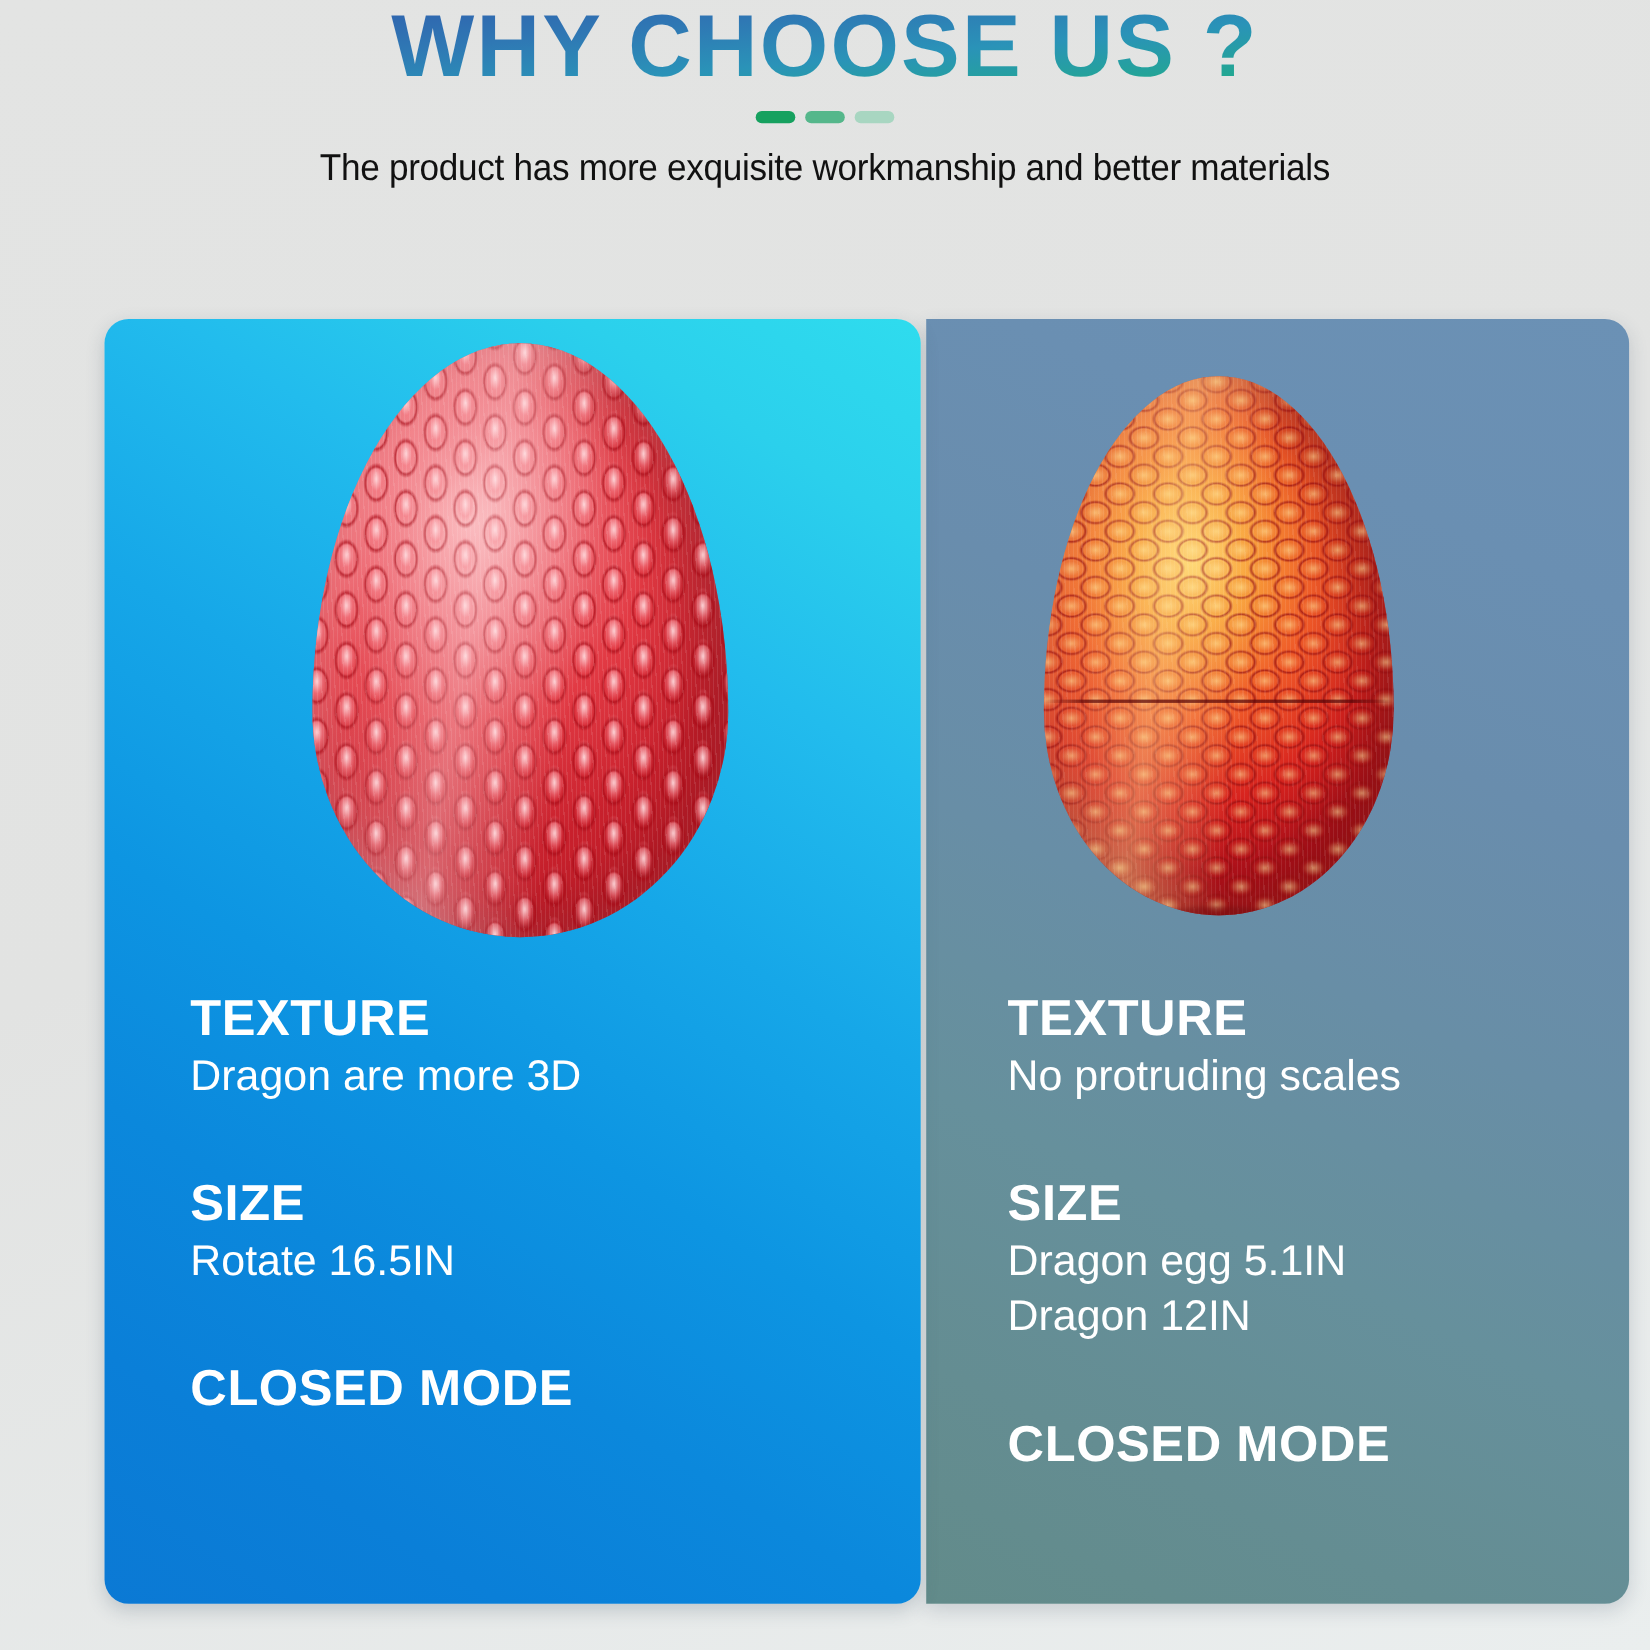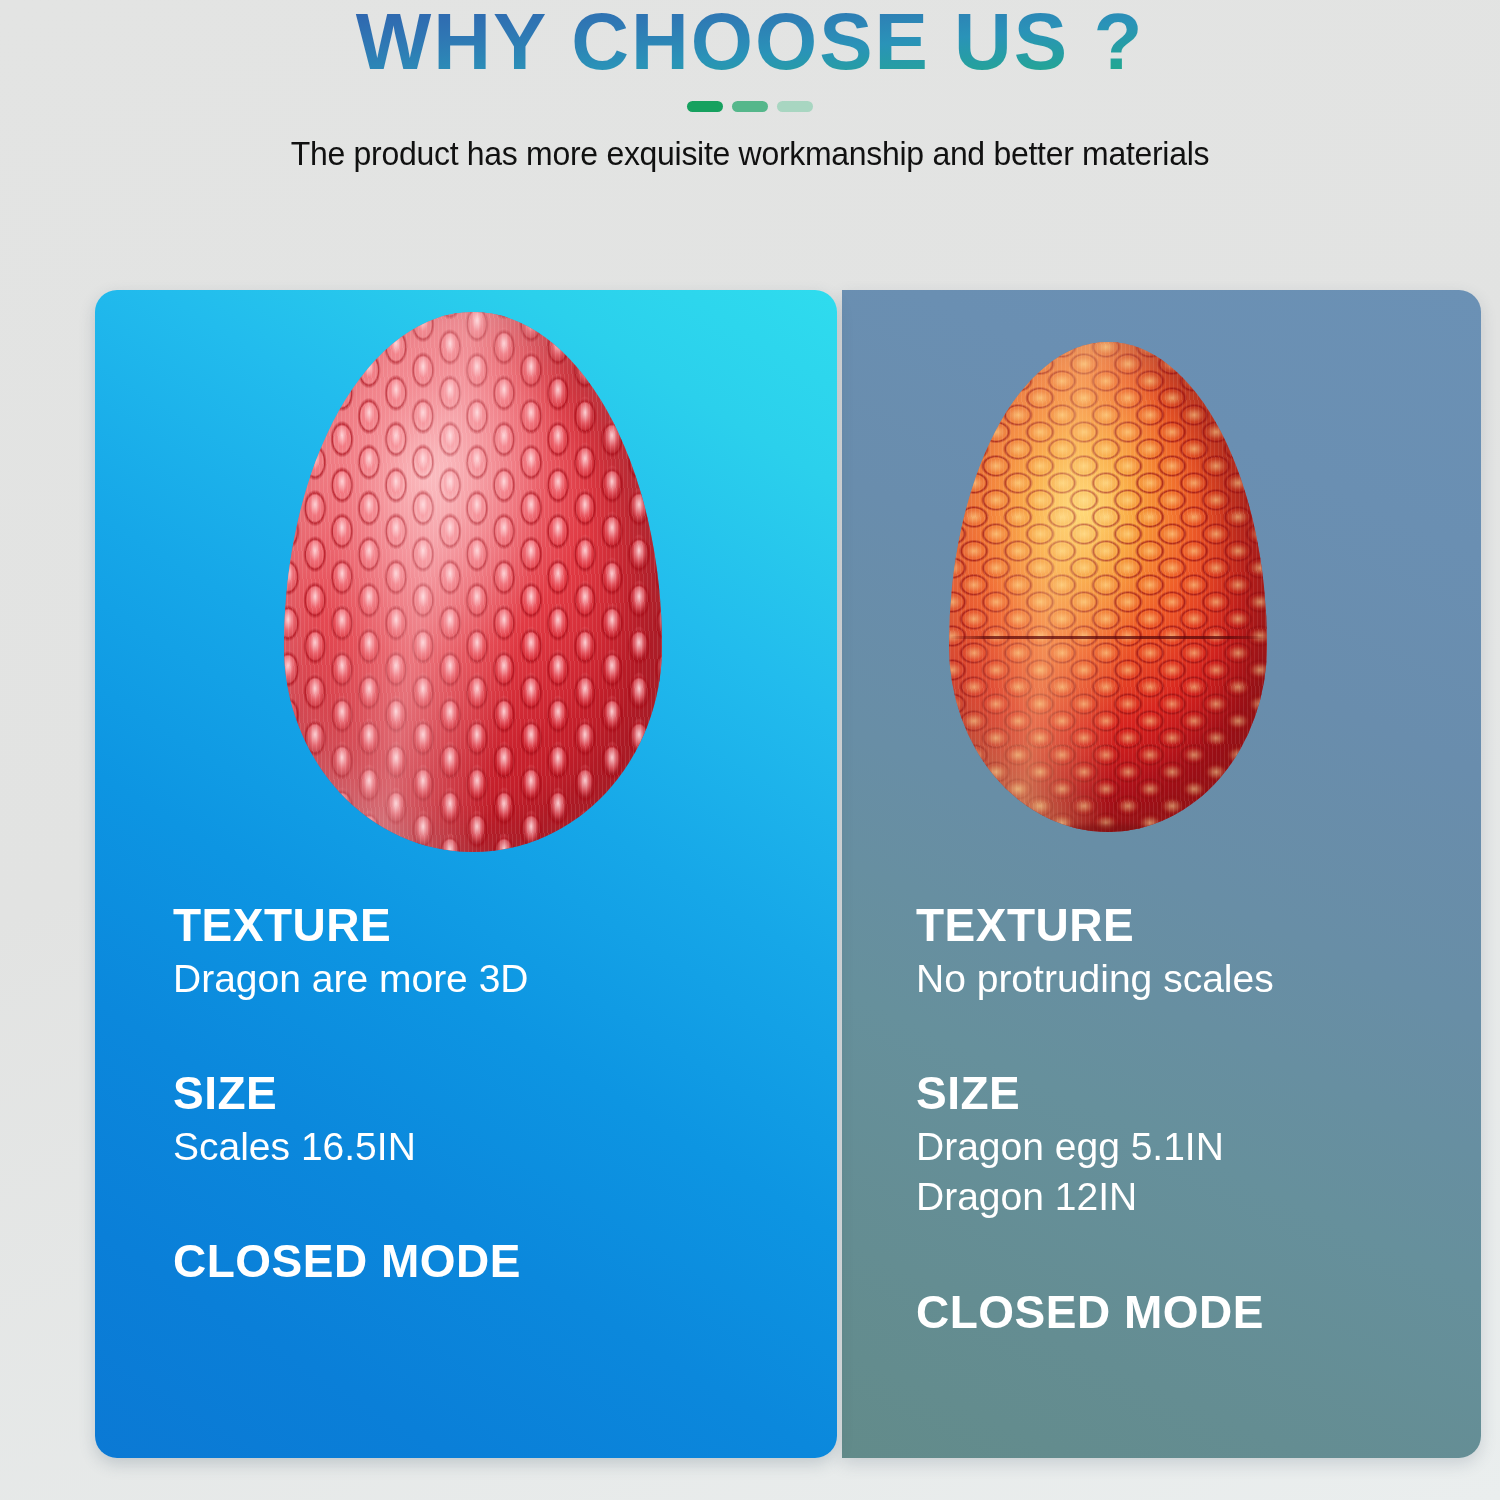--- a/index.html
+++ b/index.html
@@ -274,21 +274,21 @@
 
     <div class="specs">
 
       <div class="spec-group">
         <p class="spec-title">TEXTURE</p>
         <p class="spec-line">Dragon are more 3D</p>
       </div>
 
       <div class="spec-group">
         <p class="spec-title">SIZE</p>
-        <p class="spec-line">Scales 16.5IN</p>
+        <p class="spec-line">Rotate 16.5IN</p>
       </div>
 
       <div class="spec-group">
         <p class="spec-title">CLOSED MODE</p>
       </div>
 
     </div>
   </div>
 
   <div class="panel panel-right">

